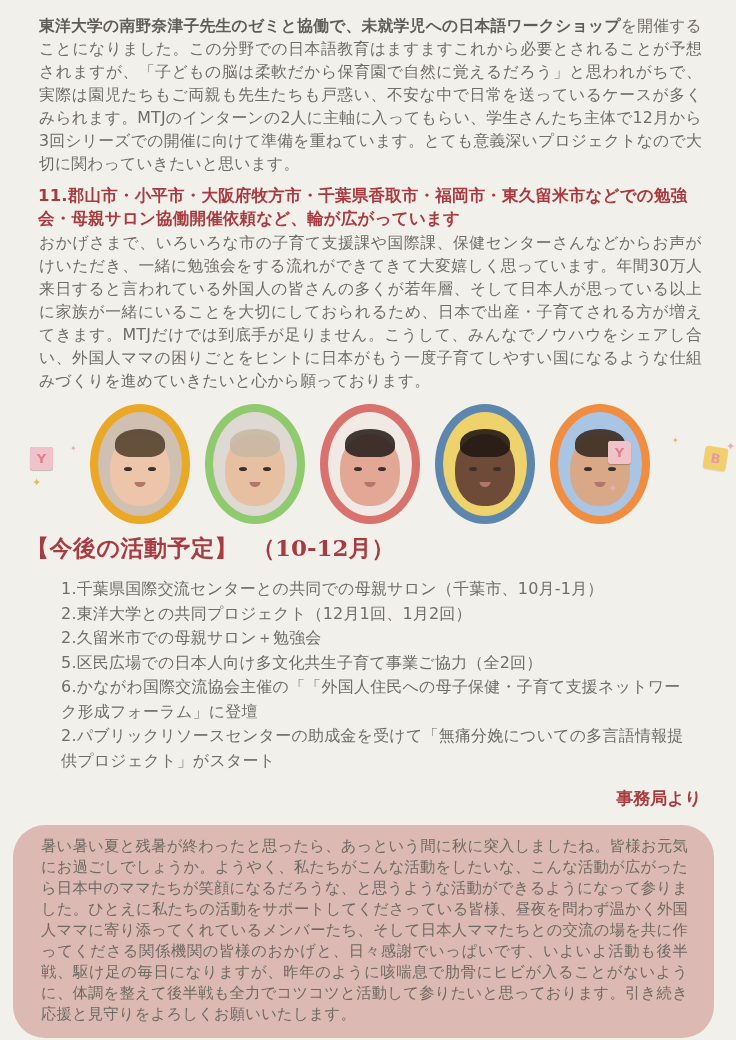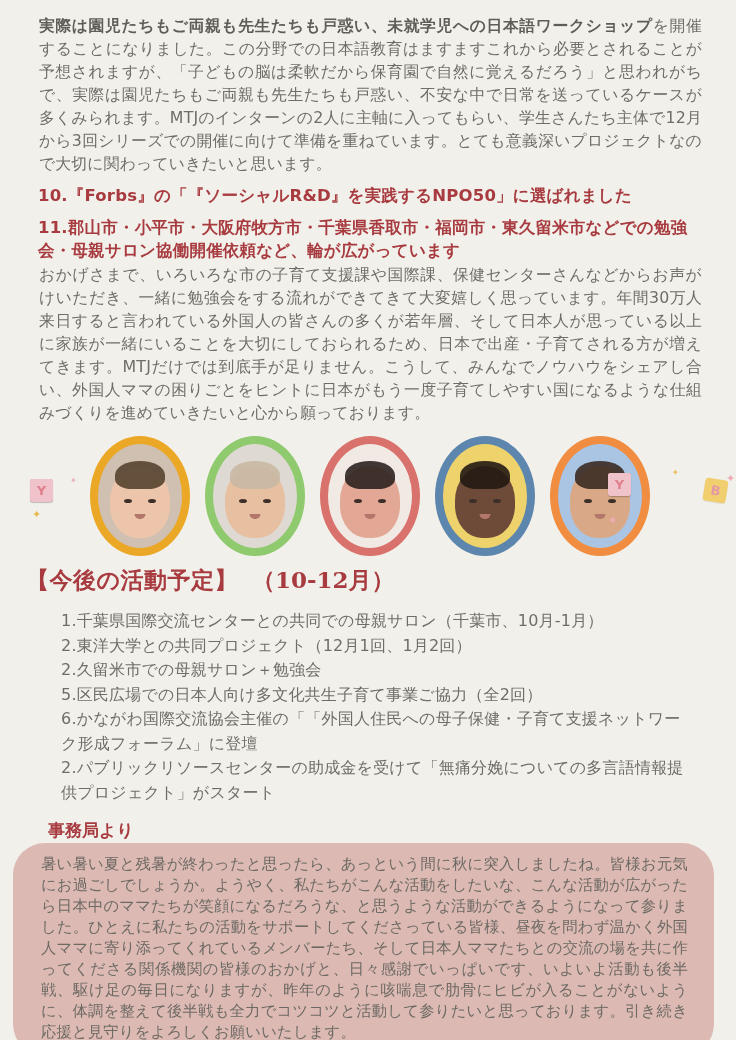--- a/index.html
+++ b/index.html
@@ -86,22 +86,22 @@
   }
   .schedule-heading .period{
     font-family:"DejaVu Serif","Liberation Serif",serif;
     margin-left:14px;letter-spacing:0;
   }
   .schedule-list{
     list-style:none;margin:14px;padding:0 0 0 9px;
     color:var(--body-color,#6f6d68);font-size:16px;line-height:24.5px;letter-spacing:.2px;
   }
   .secretariat-heading{
-    margin:5px 0 2px 10px;color:var(--accent,#a83b40);
-    font-size:17px;line-height:22px;font-weight:bold;
+    margin:5px 0 16px 10px;color:var(--accent,#a83b40);
+    font-size:17px;line-height:22px;font-weight:bold;text-align:right;
   }
 
   
   .message-box{
     box-sizing:border-box;
     margin:0 -12px 0 -25px;
     background:var(--box-bg,#dcb9b3);
     border-radius:32px;
     padding:11px 26px 13px 28px;
   }
@@ -109,25 +109,24 @@
     margin:0;color:var(--box-text,#6d6a64);
     font-size:15.3px;line-height:21px;letter-spacing:.2px;text-align:justify;
   }
 </style>
 </head>
 <body>
 
 <div class="page">
 
   <section class="article">
-    <p class="sec-body"><strong>実際は園児たちもご両親も先生たちも戸惑い、未就学児への日本語ワークショップ</strong><span>を開催することになりました。この分野での日本語教育はますますこれから必要とされることが予想されますが、「子どもの脳は柔軟だから保育園で自然に覚えるだろう」と思われがちで、実際は園児たちもご両親も先生たちも戸惑い、不安な中で日常を送っているケースが多くみられます。MTJのインターンの2人に主軸に入ってもらい、学生さんたち主体で12月から3回シリーズでの開催に向けて準備を重ねています。とても意義深いプロジェクトなので大切に関わっていきたいと思います。</span></p>
+    <p class="sec-body"><strong>東洋大学の南野奈津子先生のゼミと協働で、未就学児への日本語ワークショップ</strong><span>を開催することになりました。この分野での日本語教育はますますこれから必要とされることが予想されますが、「子どもの脳は柔軟だから保育園で自然に覚えるだろう」と思われがちで、実際は園児たちもご両親も先生たちも戸惑い、不安な中で日常を送っているケースが多くみられます。MTJのインターンの2人に主軸に入ってもらい、学生さんたち主体で12月から3回シリーズでの開催に向けて準備を重ねています。とても意義深いプロジェクトなので大切に関わっていきたいと思います。</span></p>
   </section>
 
   <section class="article">
-    <h3 class="sec-heading">10.『Forbs』の「『ソーシャルR&amp;D』を実践するNPO50」に選ばれました</h3>
   </section>
 
   <section class="article">
     <h3 class="sec-heading">11.郡山市・小平市・大阪府牧方市・千葉県香取市・福岡市・東久留米市などでの勉強会・母親サロン協働開催依頼など、輪が広がっています</h3>
     <p class="sec-body">おかげさまで、いろいろな市の子育て支援課や国際課、保健センターさんなどからお声がけいただき、一緒に勉強会をする流れができてきて大変嬉しく思っています。年間30万人来日すると言われている外国人の皆さんの多くが若年層、そして日本人が思っている以上に家族が一緒にいることを大切にしておられるため、日本で出産・子育てされる方が増えてきます。MTJだけでは到底手が足りません。こうして、みんなでノウハウをシェアし合い、外国人ママの困りごとをヒントに日本がもう一度子育てしやすい国になるような仕組みづくりを進めていきたいと心から願っております。</p>
   </section>
 
   <div class="baby-row">
 
     <div class="baby-banner banner-left">

